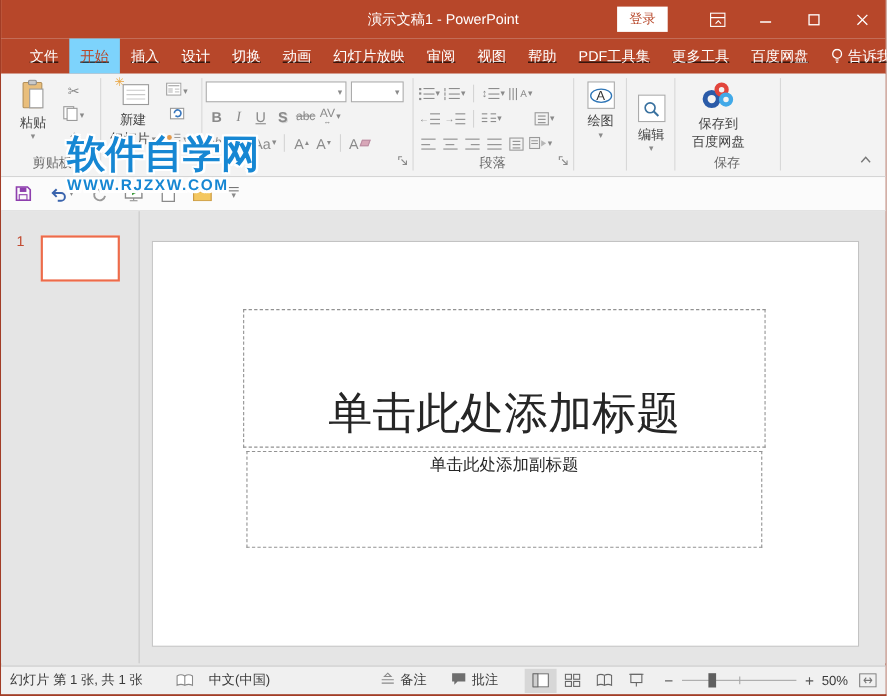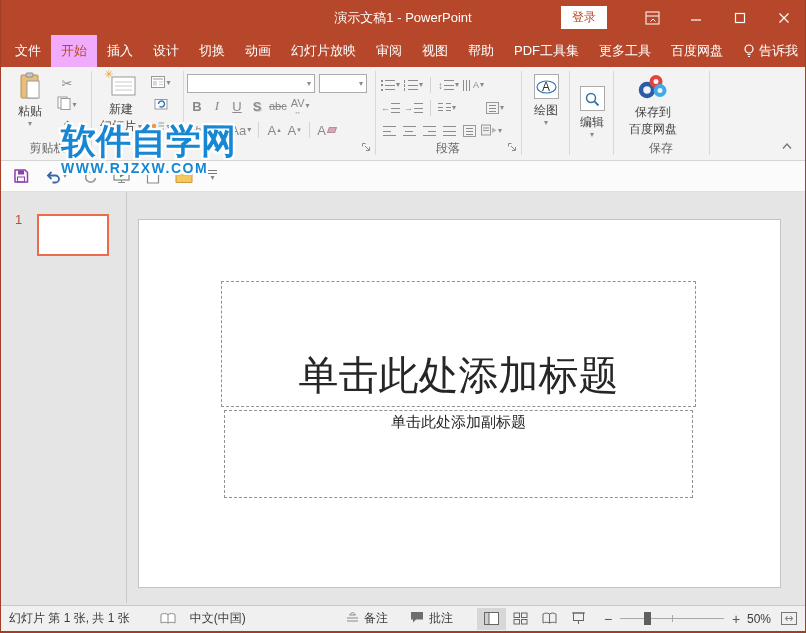--- a/index.html
+++ b/index.html
@@ -13,23 +13,23 @@
   .titlebar{position:absolute;top:0;left:0;right:0;height:35px;background:var(--accent);}
   .tb-title{position:absolute;left:0;right:0;top:0;height:35px;display:flex;align-items:center;
             justify-content:center;color:#ffffff;font-size:13px;}
   .tb-right{position:absolute;right:6px;top:0;height:35px;display:flex;align-items:center;}
   .login{background:#fff;color:var(--accent);font-size:12px;border:none;padding:3px 11px;
          margin-right:16px;cursor:pointer;font-family:inherit;}
   .tb-ic{width:30px;height:35px;display:flex;align-items:center;justify-content:center;margin-left:14px;}
 
   
   .tabrow{position:absolute;top:35px;left:0;right:0;height:32px;background:var(--accent);
-          display:flex;align-items:stretch;padding-left:4px;}
+          display:flex;align-items:stretch;padding-left:16px;text-decoration:underline;}
   .tab{color:#fff;font-size:13px;padding:0 10px;display:flex;align-items:center;white-space:nowrap;cursor:pointer;}
-  .tab.selected{background:#f0abfc;color:var(--accent);}
+  .tab.selected{background:#7dd3fc;color:var(--accent);}
   .tab .ticon{margin-right:4px;display:flex;align-items:center;}
 
   
   .ribbon{position:absolute;top:67px;left:0;right:0;height:94px;background:#F3F3F3;
           border-bottom:1px solid #D5D5D5;color:#8a8a8a;}
   .grp{position:absolute;top:0;height:93px;}
   .gsep{position:absolute;top:4px;width:1px;height:84px;background:#D8D8D8;}
   .glabel{position:absolute;bottom:3px;left:0;right:0;text-align:center;font-size:12px;color:#696969;}
   .launcher{position:absolute;right:2px;bottom:4px;cursor:pointer;}
   .bigbtn{position:absolute;display:flex;flex-direction:column;align-items:center;cursor:pointer;

